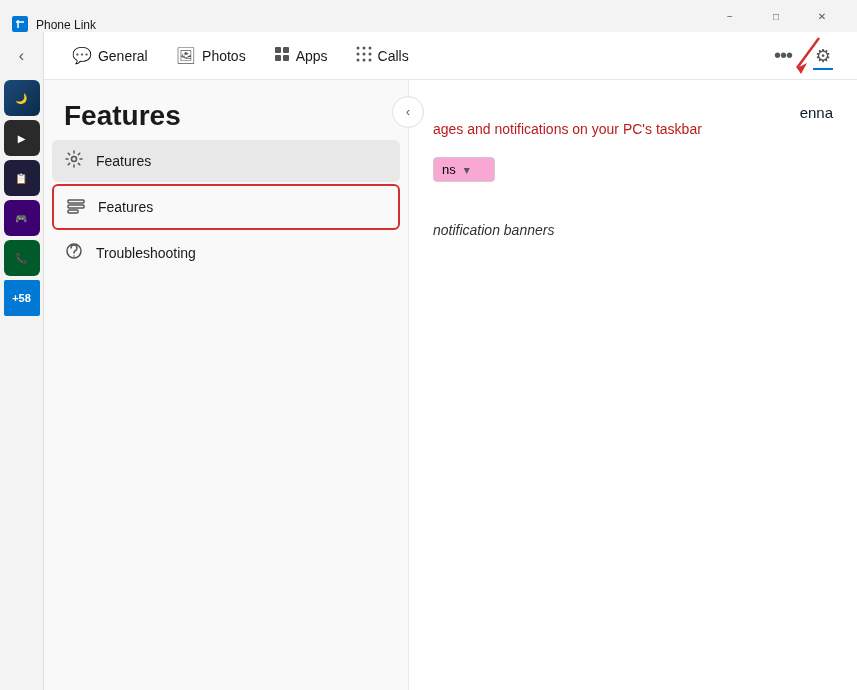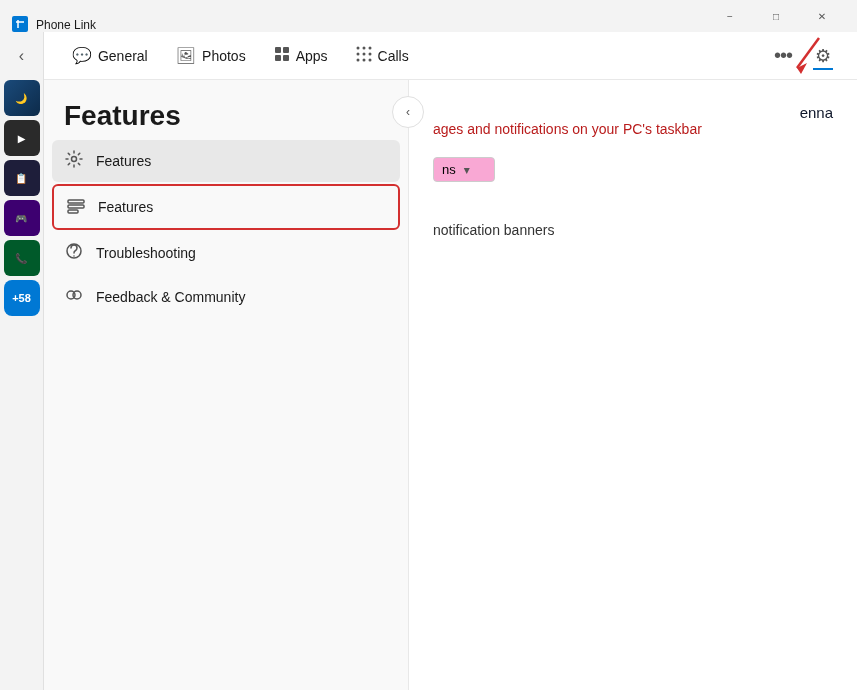--- a/index.html
+++ b/index.html
@@ -74,21 +74,21 @@
     .app-icon-placeholder {
       width: 36px; height: 36px;
       border-radius: 6px;
       margin-bottom: 4px;
       cursor: pointer;
       display: flex; align-items: center; justify-content: center;
       font-size: 18px;
     }
     .badge-icon {
       width: 36px; height: 36px;
-      border-radius: 8px;
+      border-radius: 2px;
       margin-bottom: 4px;
       cursor: pointer;
       display: flex; align-items: center; justify-content: center;
       background: #0078d4;
       color: white;
       font-size: 11px;
       font-weight: 600;
       position: relative;
     }
 
@@ -368,39 +368,30 @@
             <span class="settings-nav-icon">
               <svg width="18" height="18" viewBox="0 0 18 18" fill="none">
                 <circle cx="9" cy="9" r="7" stroke="#555" stroke-width="1.5"></circle>
                 <path d="M6 6c0-1.7 1.3-3 3-3s3 1.3 3 3c0 1.7-1 2.5-2 3s-1 1.5-1 2" stroke="#555" stroke-width="1.5" stroke-linecap="round"></path>
                 <circle cx="9" cy="14" r="0.8" fill="#555"></circle>
               </svg>
             </span>
             <span>Troubleshooting</span>
           </div>
 
-          <div class="settings-nav-item">
-            <span class="settings-nav-icon">
-              <svg width="18" height="18" viewBox="0 0 18 18" fill="none">
-                <circle cx="6" cy="9" r="4" stroke="#555" stroke-width="1.5"></circle>
-                <circle cx="12" cy="9" r="4" stroke="#555" stroke-width="1.5"></circle>
-              </svg>
-            </span>
-            <span>Feedback &amp; Community</span>
-          </div>
 
 
         </div>
       </div>
 
       <div class="right-content">
         <p style="font-size:15px; color:#0f172a; text-align:right;">enna</p>
         <p style="font-size:14px; color:#b91c1c; margin-bottom:20px;">ages and notifications on your PC's taskbar</p>
         <div class="dropdown-select">
           <span>ns</span>
           <span style="font-size:12px; color:#555;">▾</span>
         </div>
-        <p style="font-size:14px; color:#333; margin-top:40px;">notification banners</p>
+        <p style="font-size:14px; color:#333; margin-top:40px;font-style:italic;">notification banners</p>
       </div>
 
     </div>
   </div>
 </div>
 
 </body></html>

